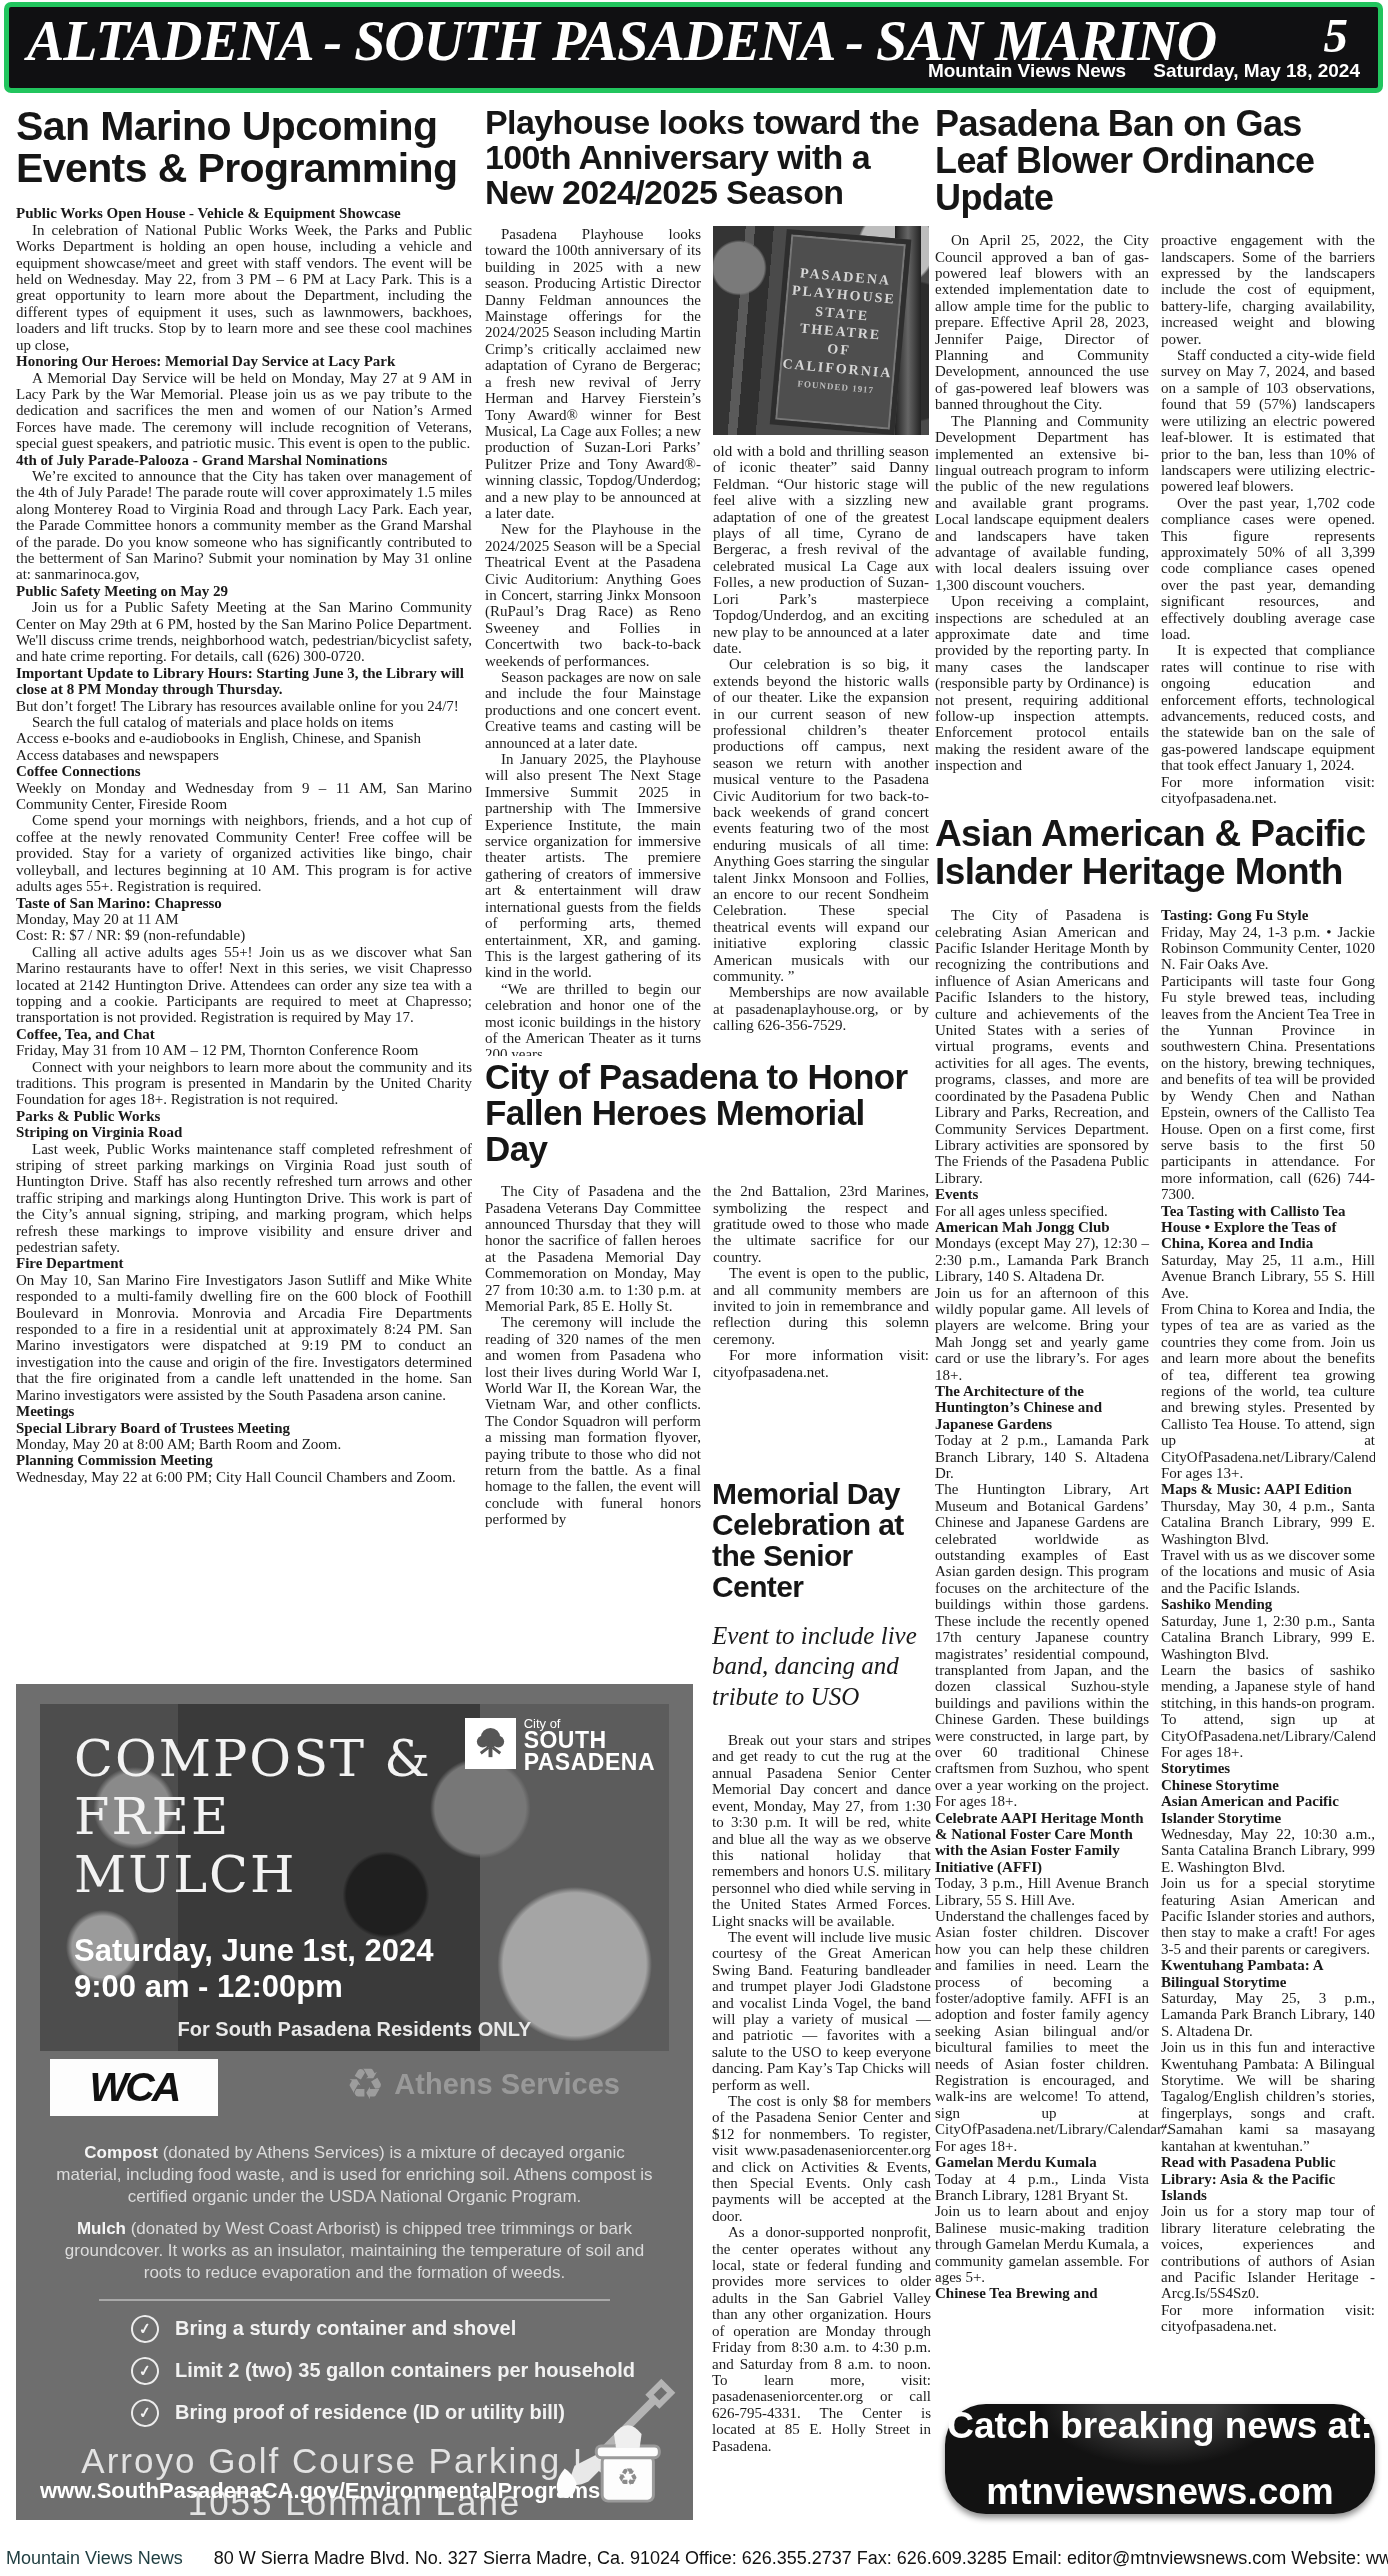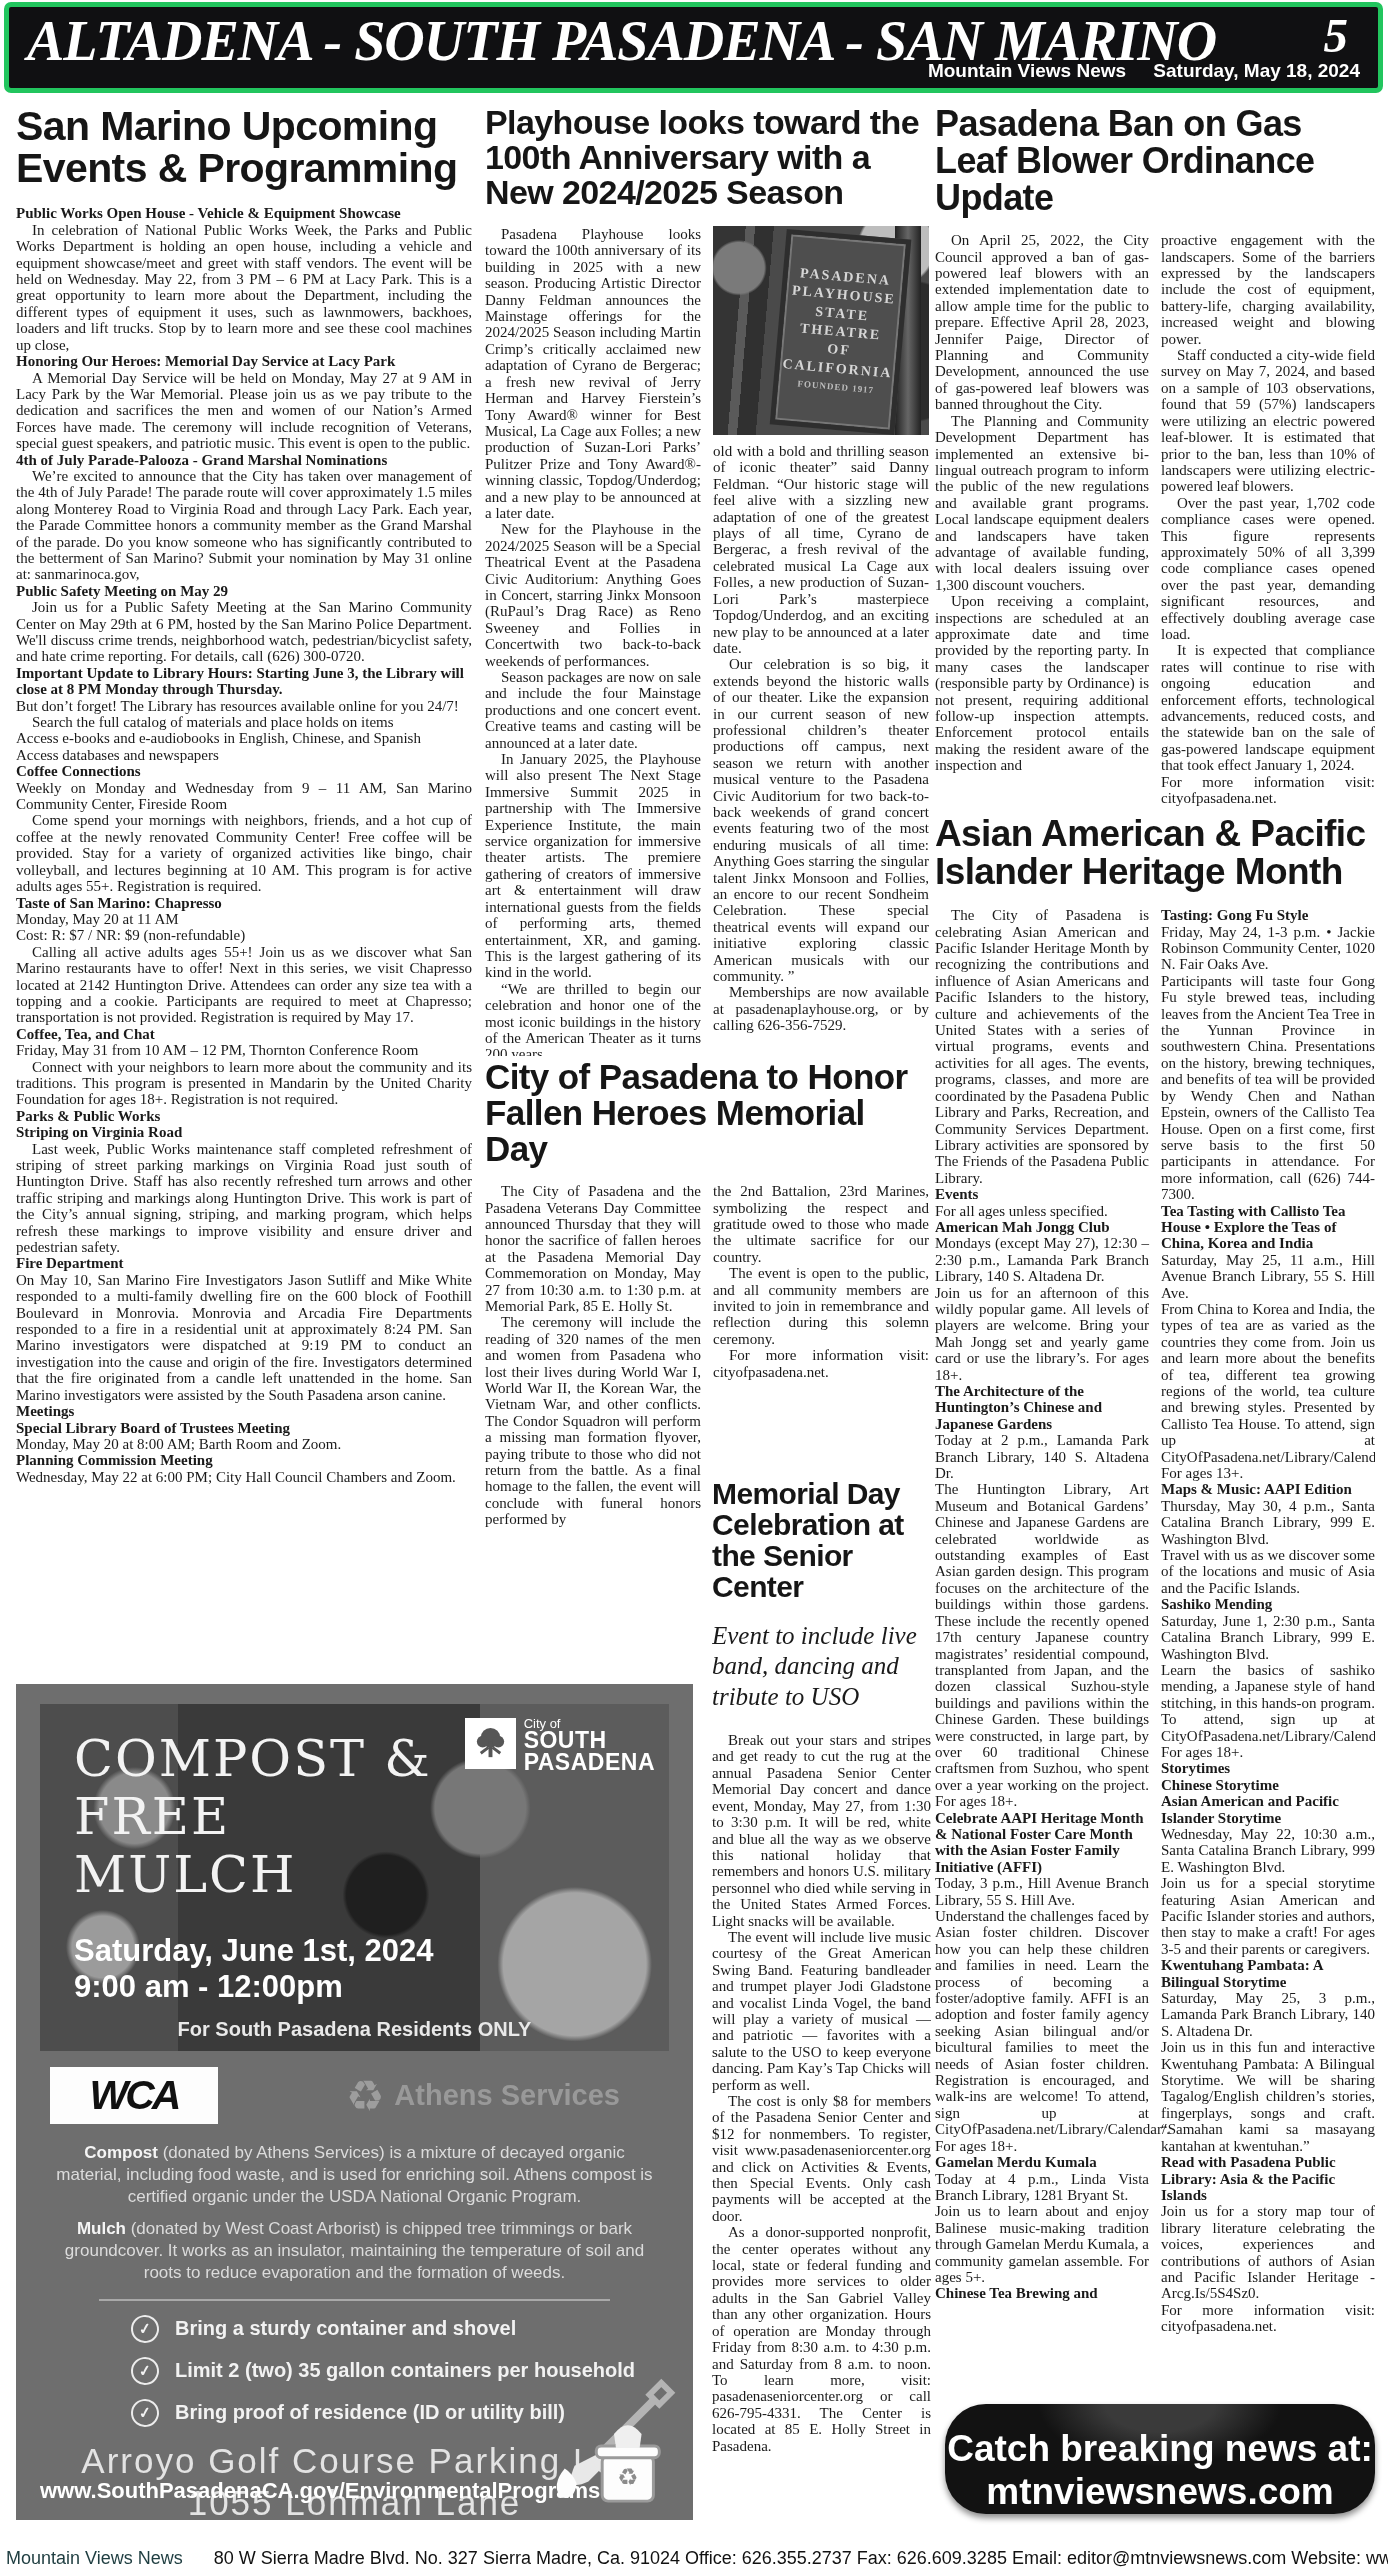--- a/index.html
+++ b/index.html
@@ -68,21 +68,21 @@
     color:#f3f3f3;font-size:51px;line-height:1.14;letter-spacing:2px;}
   .ad-when{position:absolute;left:34px;top:229px;font-family:"Liberation Sans",sans-serif;
     font-weight:700;color:#fff;font-size:31px;line-height:1.15;}
   .ad-note{position:absolute;left:0;right:0;bottom:10px;text-align:center;
     font-family:"Liberation Sans",sans-serif;font-weight:700;color:#e9e9e9;font-size:20px;}
   .sp-logo{position:absolute;right:14px;top:14px;display:flex;align-items:flex-start;gap:8px;}
   .sp-logo .box{width:51px;height:51px;background:#fff;display:flex;align-items:center;justify-content:center;}
   .sp-logo .txt{font-family:"Liberation Sans",sans-serif;color:#fff;line-height:0.95;}
   .sp-logo .txt .cityof{font-size:13px;font-weight:400;}
   .sp-logo .txt .big{font-size:23px;font-weight:700;letter-spacing:0.5px;}
-  .ad-logos{display:flex;align-items:center;justify-content:space-between;height:73px;margin:8px 10px 2px 10px;}
+  .ad-logos{display:flex;align-items:flex-start;justify-content:space-between;height:73px;margin:8px 10px 2px 10px;}
   .wca-box{background:#fdfdfd;width:168px;height:57px;display:flex;align-items:center;justify-content:center;}
   .wca-text{font-family:"Liberation Sans",sans-serif;font-weight:700;font-style:italic;
     font-size:41px;color:#111;letter-spacing:-3px;}
   .athens{display:flex;align-items:center;gap:10px;margin-right:39px;}
   .athens .glyph{font-size:43px;color:#9d9d9d;font-family:"DejaVu Sans",sans-serif;}
   .athens .name{font-family:"Liberation Sans",sans-serif;font-weight:700;font-size:29px;color:#999;}
   .ad-para{color:#dcdcdc;font-family:"Liberation Sans",sans-serif;font-size:17px;
     line-height:1.3;text-align:center;margin:10px 12px;}
   .ad-para b{color:#f5f5f5;}
   .ad-divider{height:2px;background:#a9a9a9;margin:14px 59px;}
@@ -95,21 +95,21 @@
   .ad-loc{margin-top:10px;}
   .ad-loc p{margin:2px 0;text-align:center;font-family:"Liberation Sans",sans-serif;
     color:#e3e3e3;font-size:35px;letter-spacing:2px;font-weight:400;}
   .ad-url{position:absolute;left:24px;bottom:16px;font-family:"Liberation Sans",sans-serif;
     font-weight:700;font-size:22px;color:#fff;}
   .ad-illus{position:absolute;right:10px;bottom:8px;}
 
   
   .breaking{position:absolute;left:945px;top:2404px;width:430px;height:110px;background:
     radial-gradient(ellipse at 50% 0%,#3a3a3a 0 18%,transparent 40%),#121212;
-    border-radius:41px;display:flex;flex-direction:column;align-items:center;justify-content:flex-end;
+    border-radius:41px;display:flex;flex-direction:column;align-items:center;justify-content:space-between;
     box-shadow:0 4px 6px rgba(0,0,0,0.45);}
   .breaking p{margin:0;color:#fff;font-family:"Liberation Sans",sans-serif;font-weight:700;
     font-size:37px;line-height:1.18;}
 
   
   .footer{position:absolute;left:0;top:2548px;width:1389px;font-family:"Liberation Sans",sans-serif;
     font-size:18px;color:#111;white-space:nowrap;padding-left:6px;box-sizing:border-box;}
   .footer .pub{color:#1e3d40;margin-right:26px;}
 </style>
 </head>

